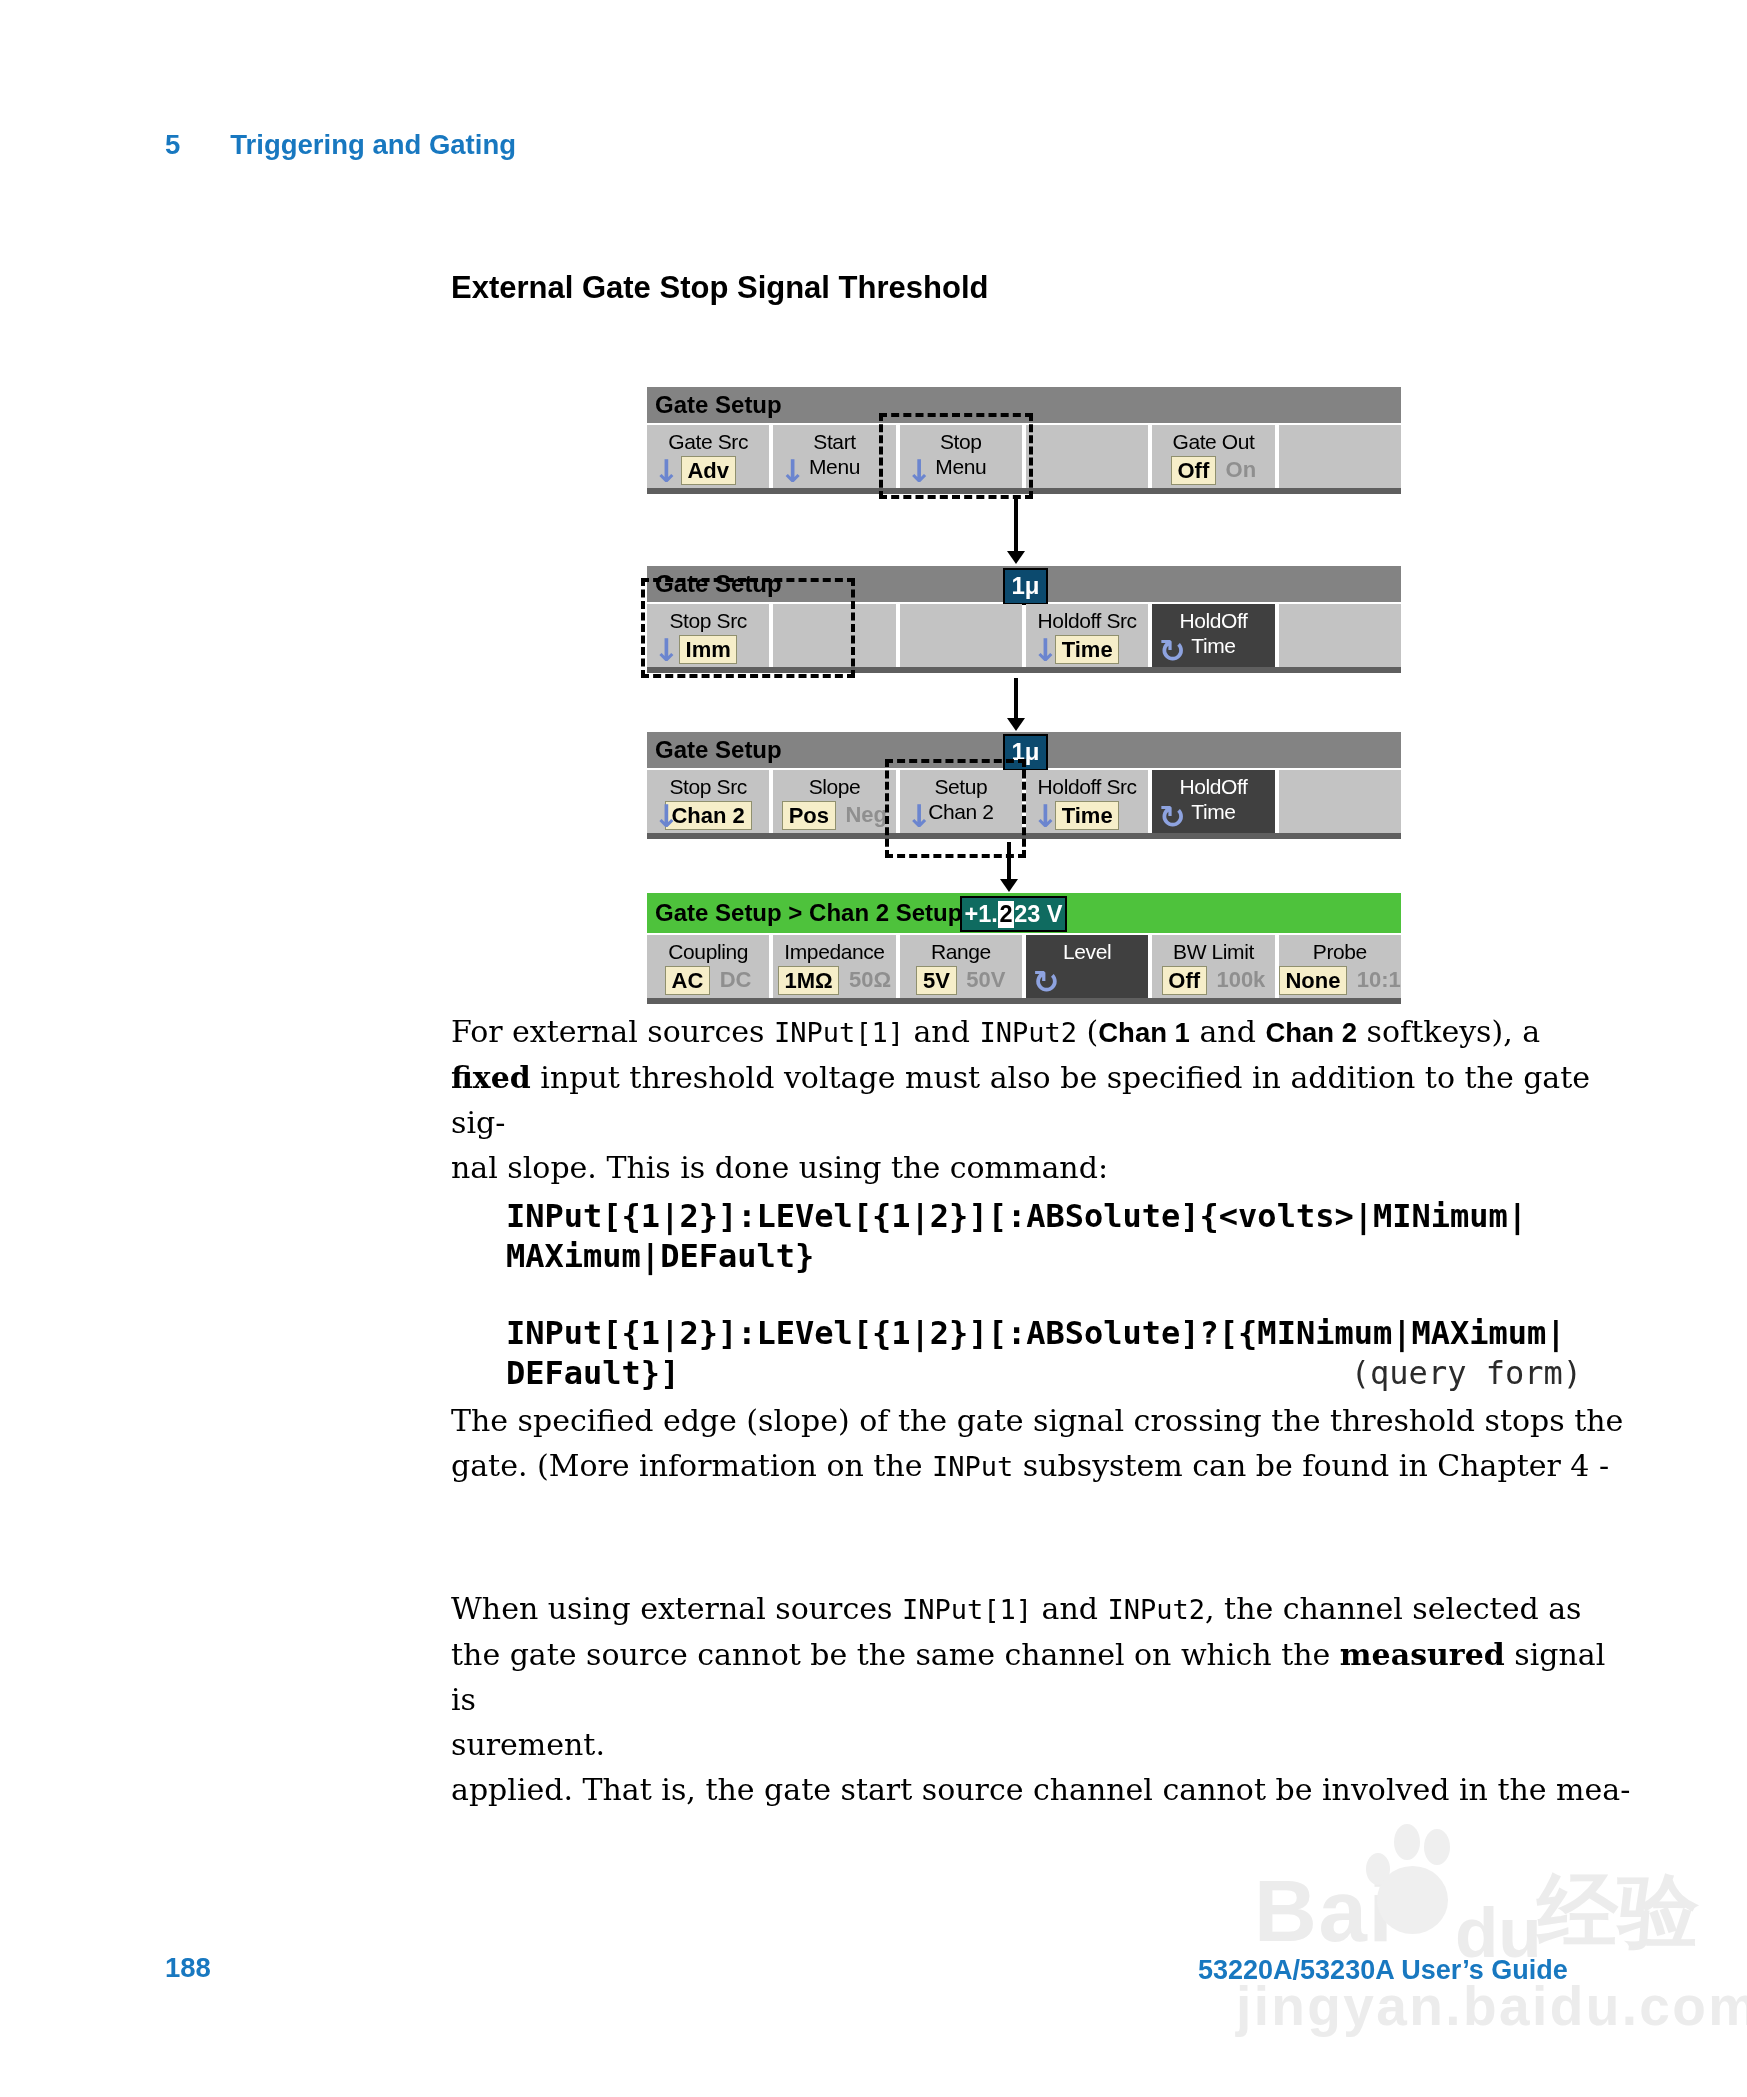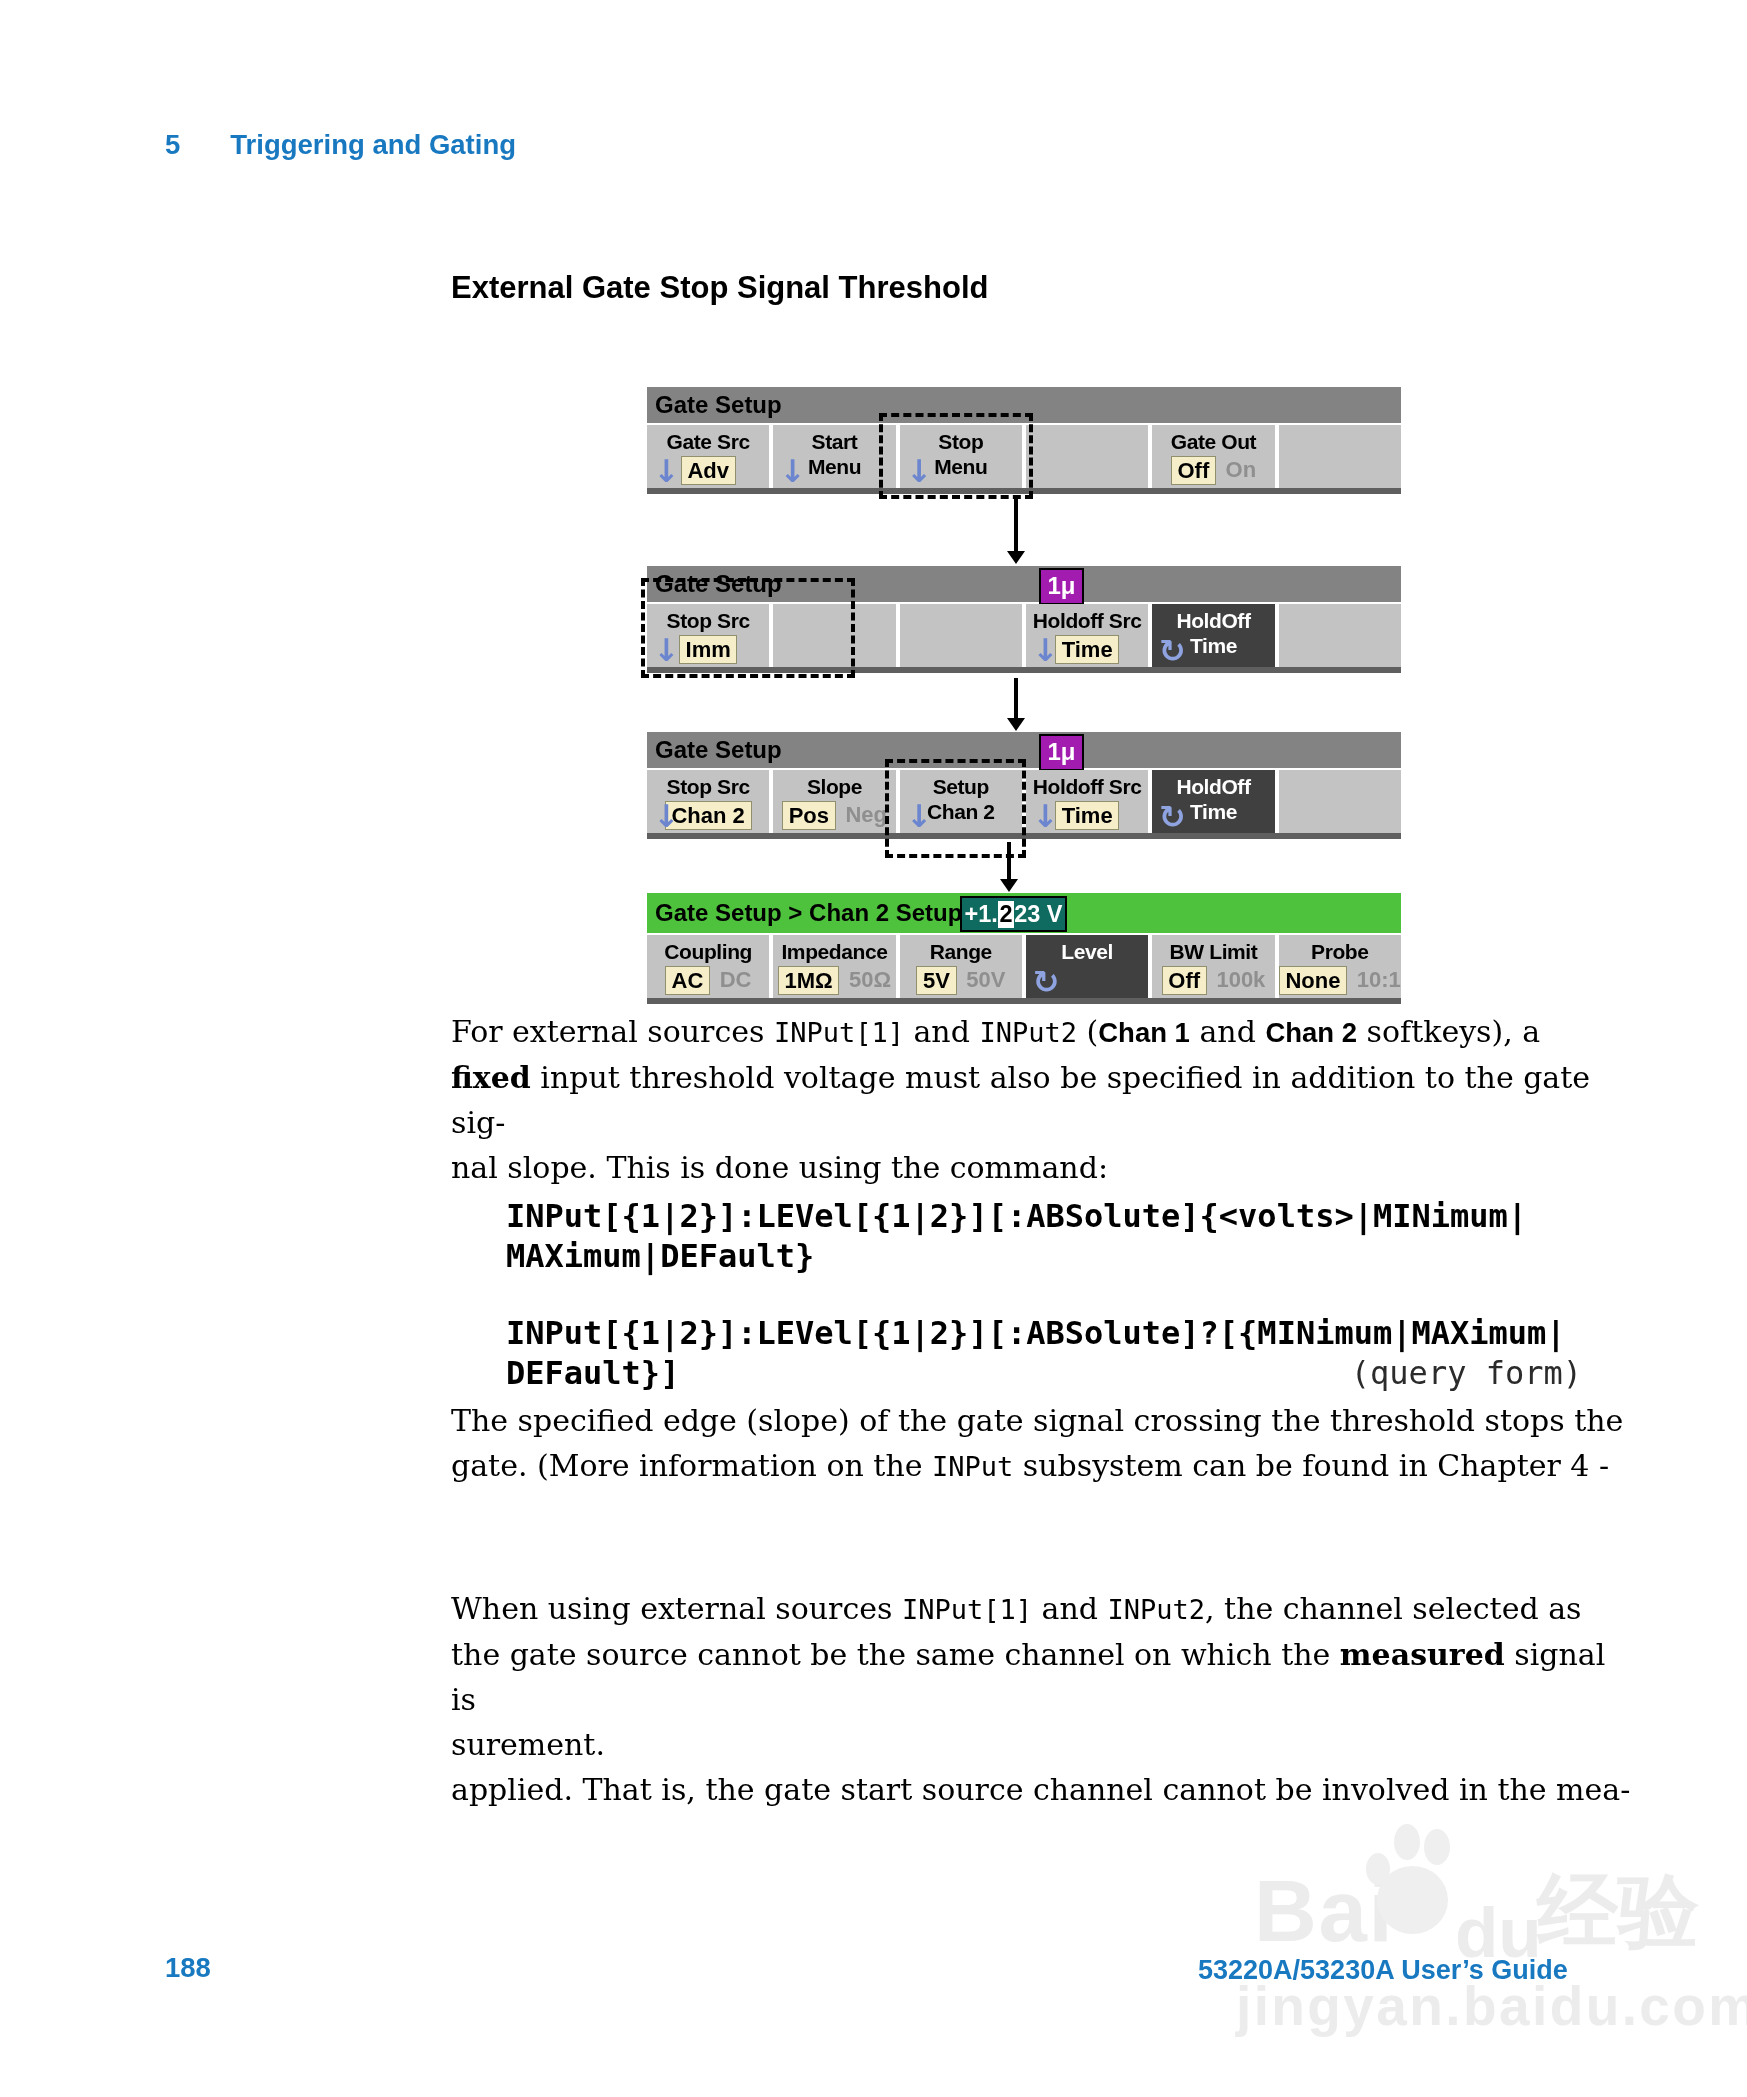--- a/index.html
+++ b/index.html
@@ -10,32 +10,32 @@
   .chap{position:absolute;left:165px;top:129px;color:#1878c0;font-size:27.5px;
         font-weight:bold;display:flex;gap:50px;}
   .shead{position:absolute;left:451px;top:270px;font-size:31px;font-weight:bold;color:#000;}
 
   
   .screen{position:absolute;left:647px;width:754px;}
   .pos1{top:387px}.pos2{top:566px}.pos3{top:732px}.pos4{top:893px}
   .tbar{position:relative;height:36px;background:#838383;display:flex;align-items:center;}
   .pos4 .tbar{background:#4ec23c;height:40px;}
   .ttext{font-size:24px;font-weight:bold;color:#000;padding-left:8px;}
-  .gbadge{position:absolute;left:356px;top:1.6px;width:45px;height:37px;background:#a21caf;
+  .gbadge{position:absolute;left:356px;top:1.6px;width:45px;height:37px;background:#0c4a6e;
           border:2.4px solid #000;color:#fff;font-size:24px;font-weight:bold;
-          display:flex;align-items:center;justify-content:center;box-sizing:border-box;margin-left:36px;}
+          display:flex;align-items:center;justify-content:center;box-sizing:border-box;}
   .vbadge{position:absolute;left:313px;top:3.2px;width:107px;height:36px;background:#0f6b60;
           border:2.4px solid #000;color:#fff;font-size:23.5px;font-weight:bold;
           display:flex;align-items:center;justify-content:center;box-sizing:border-box;}
   .vbadge .cursor{background:#fff;color:#000;padding:0 1.6px;}
   .keys{display:flex;gap:4px;margin-top:2.4px;height:63px;}
   .cell{position:relative;flex:1;background:#c3c3c3;text-align:center;padding-top:4px;
         box-sizing:border-box;}
   .cell.hl{background:#404040;}
-  .klabel{font-size:21px;line-height:25px;font-weight:bold;color:#000;letter-spacing:-0.4px;}
+  .klabel{font-size:21px;line-height:25px;font-weight:normal;color:#000;letter-spacing:-0.4px;}
   .hl .klabel{color:#fff;}
   .krow{display:flex;align-items:center;justify-content:center;gap:9.7px;margin-top:1.6px;}
   .val{background:#f6eec9;border:0.8px solid #90906e;color:#000;font-weight:bold;
        font-size:22px;line-height:27px;padding:0 5.7px;}
   .unsel{color:#8f8f8f;font-weight:bold;font-size:22px;}
   .dn{position:absolute;left:6.5px;bottom:1.6px;color:#6b85cf;font-size:31px;line-height:31px;
       font-weight:bold;font-family:"DejaVu Sans",sans-serif;}
   .knob{position:absolute;left:6.5px;bottom:0;color:#8ea3e0;font-size:32px;line-height:32px;
         font-weight:bold;font-family:"DejaVu Sans",sans-serif;}
   .strip{height:5.7px;background:#5f5f5f;}

